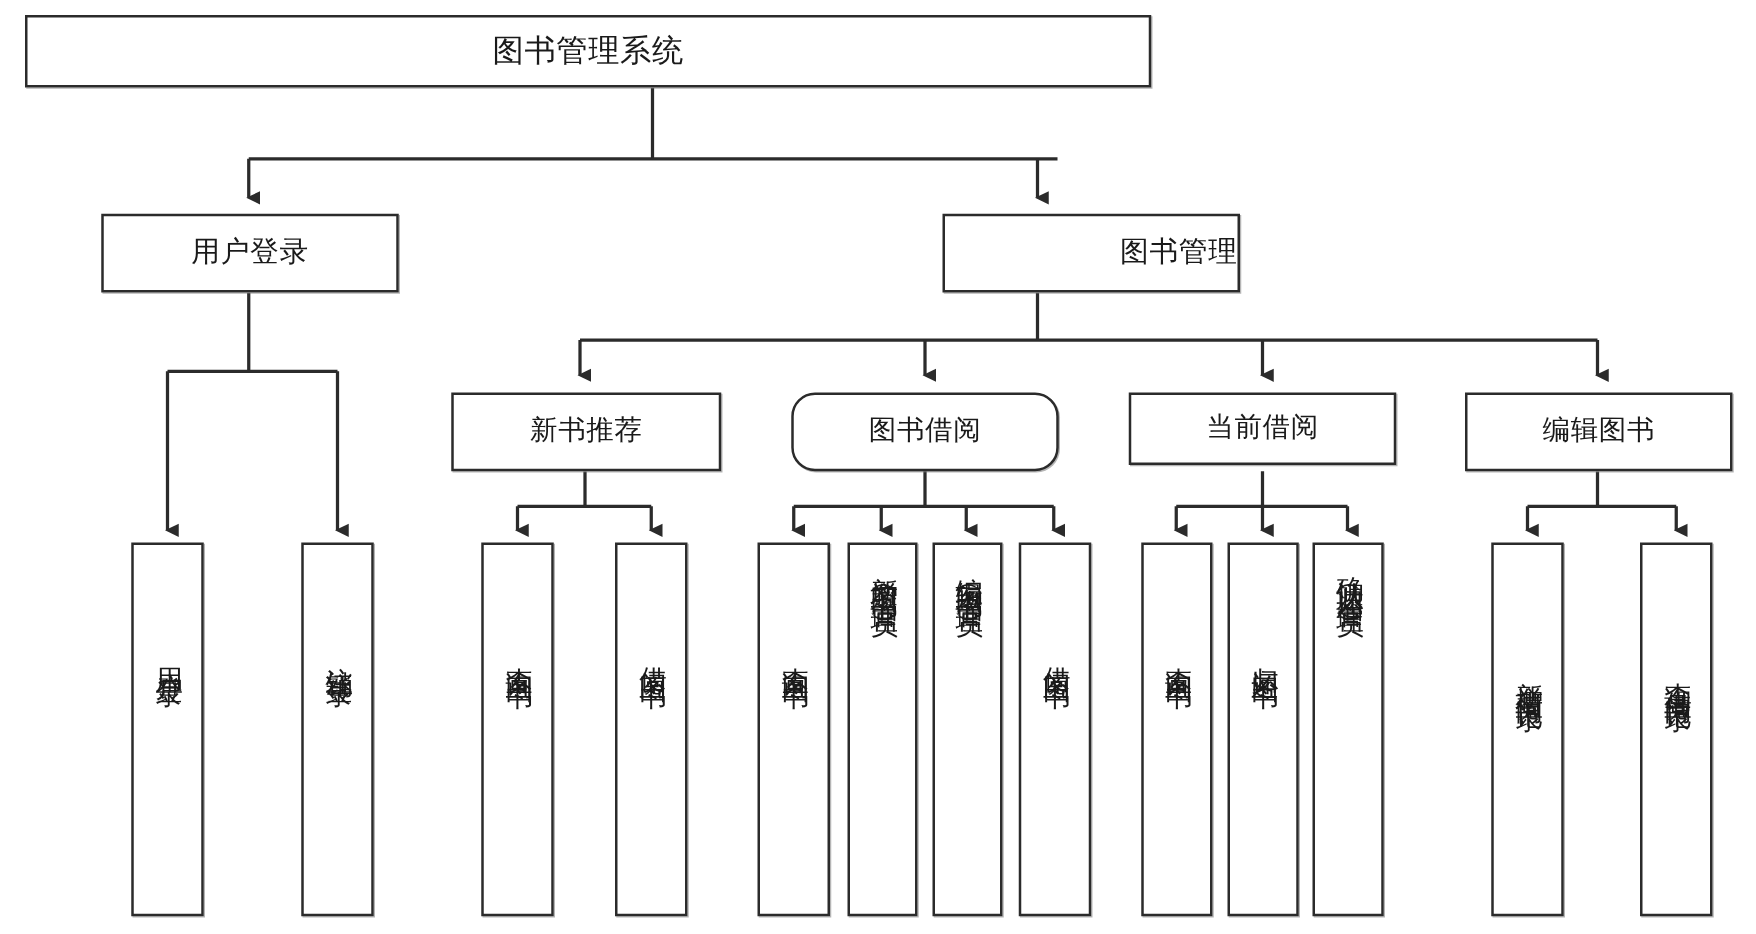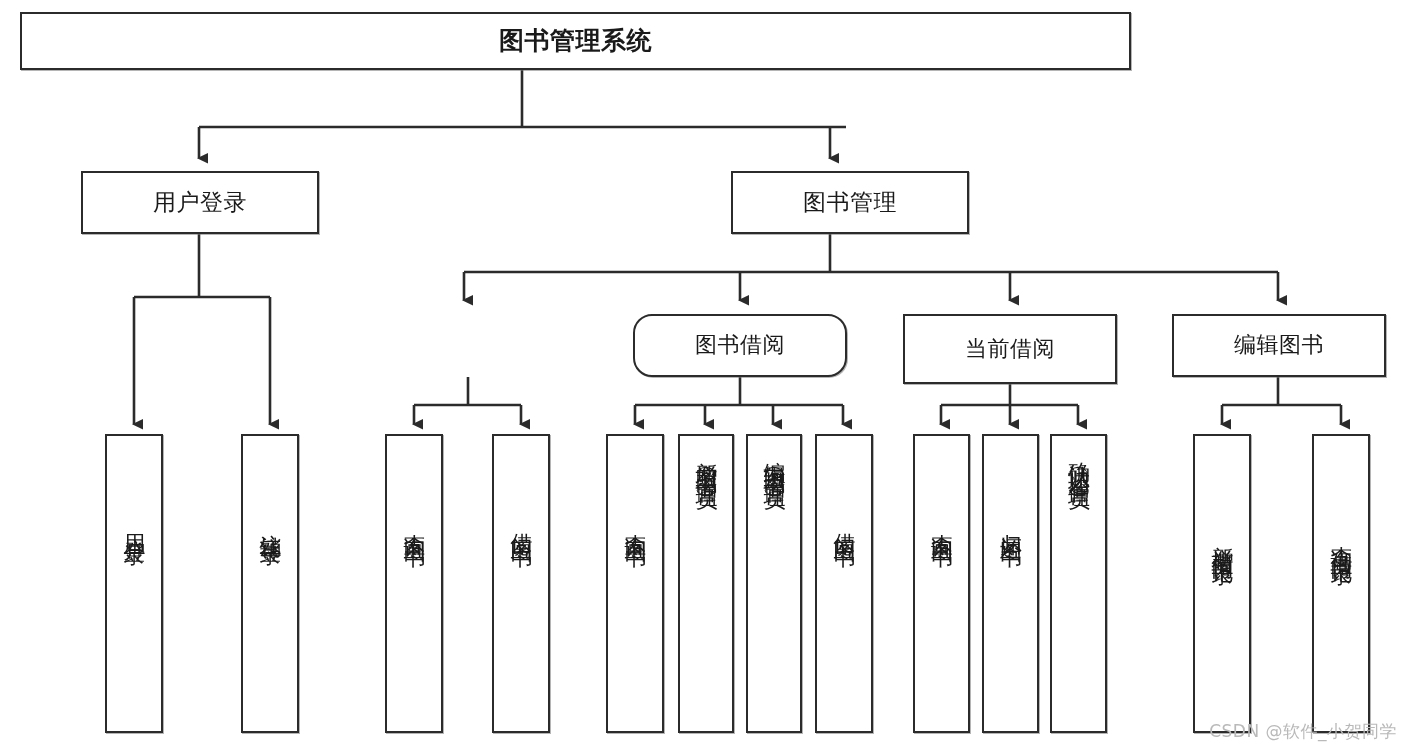--- a/index.html
+++ b/index.html
@@ -141,38 +141,41 @@
       <path d="M1010,405 L1010,424" marker-end="url(#arrow)"></path>
       <path d="M1078,405 L1078,424" marker-end="url(#arrow)"></path>
 
       <path d="M1278,377 L1278,405"></path>
       <path d="M1222,405 L1341,405"></path>
       <path d="M1222,405 L1222,424" marker-end="url(#arrow)"></path>
       <path d="M1341,405 L1341,424" marker-end="url(#arrow)"></path>
     </g>
   </svg>
 
-  <div class="node root horiz" style="left:20px; top:12px; width:1111px; height:58px;font-weight:bold;">
+  <div class="node root horiz" style="left:20px; top:12px; width:901px; height:58px;">
     <span class="node-label">图书管理系统</span>
   </div>
 
   <div class="node lvl2 horiz" style="left:81px; top:171px; width:238px; height:63px;">
     <span class="node-label">用户登录</span>
   </div>
 
-  <div class="node lvl2 horiz" style="left:731px; top:171px; width:238px; height:63px;">
+  <div class="node lvl2 horiz" style="left:754px; top:171px; width:238px; height:63px;justify-content:flex-end;">
     <span class="node-label">图书管理</span>
   </div>
 
+  <div class="node lvl3 horiz" style="left:361px; top:314px; width:216px; height:63px;">
+    <span class="node-label">新书推荐</span>
+  </div>
 
   <div class="node lvl3 horiz" style="left:633px; top:314px; width:214px; height:63px;border-radius:19px;">
     <span class="node-label">图书借阅</span>
   </div>
 
-  <div class="node lvl3 horiz" style="left:903px; top:314px; width:214px; height:70px;">
+  <div class="node lvl3 horiz" style="left:903px; top:314px; width:214px; height:58px;">
     <span class="node-label">当前借阅</span>
   </div>
 
   <div class="node lvl3 horiz" style="left:1172px; top:314px; width:214px; height:63px;">
     <span class="node-label">编辑图书</span>
   </div>
 
   <div class="node leaf mid-text" style="left:105px; top:434px; width:58px; height:299px;">
     <span class="node-label">用户登录</span>
   </div>
@@ -218,15 +221,14 @@
   </div>
 
   <div class="node leaf low-text" style="left:1193px; top:434px; width:58px; height:299px;">
     <span class="node-label">新增借阅记录</span>
   </div>
 
   <div class="node leaf low-text" style="left:1312px; top:434px; width:58px; height:299px;">
     <span class="node-label">查询借阅记录</span>
   </div>
 
-  <div id="watermark">CSDN @软件_小贺同学</div>
 
 </div>
 
 </body></html>

